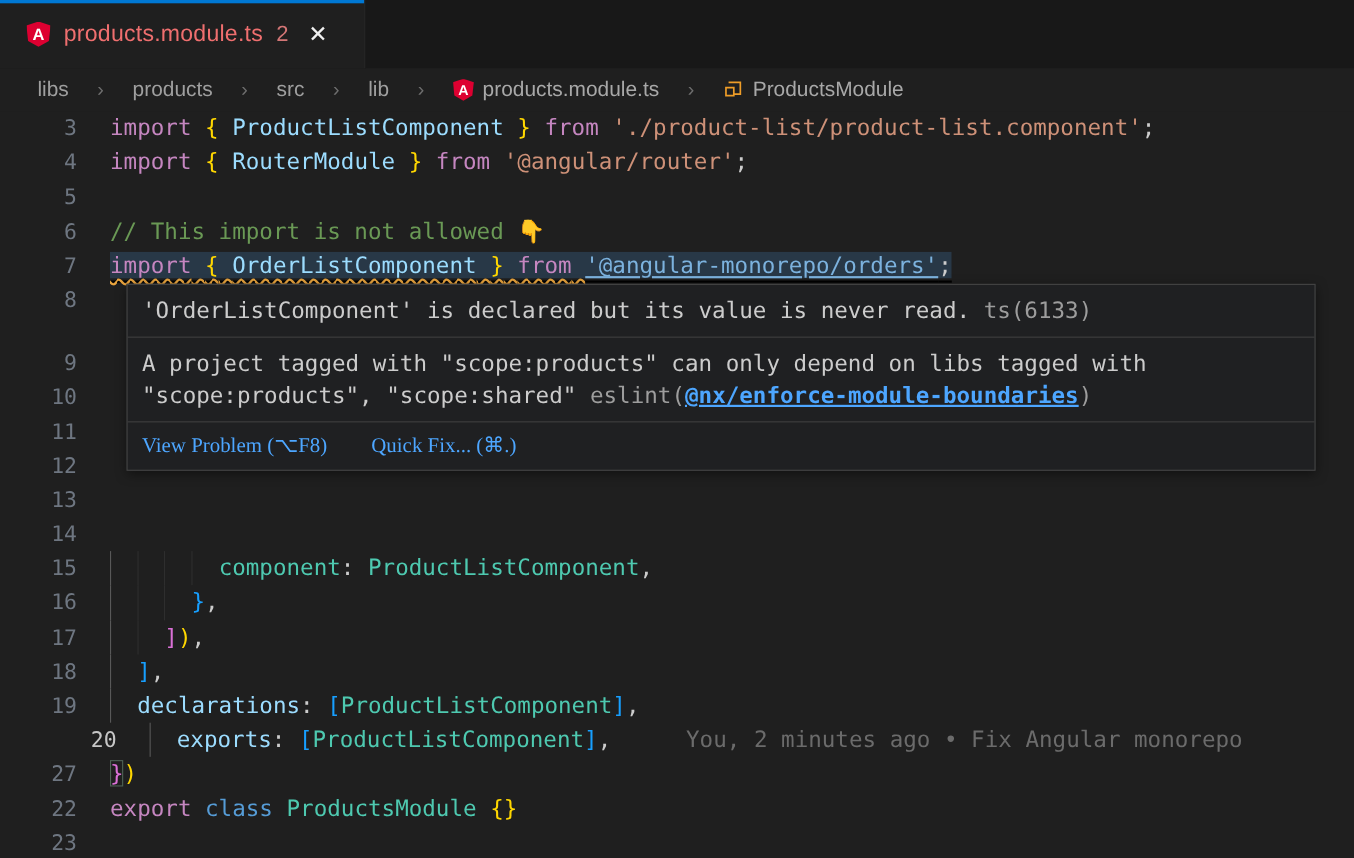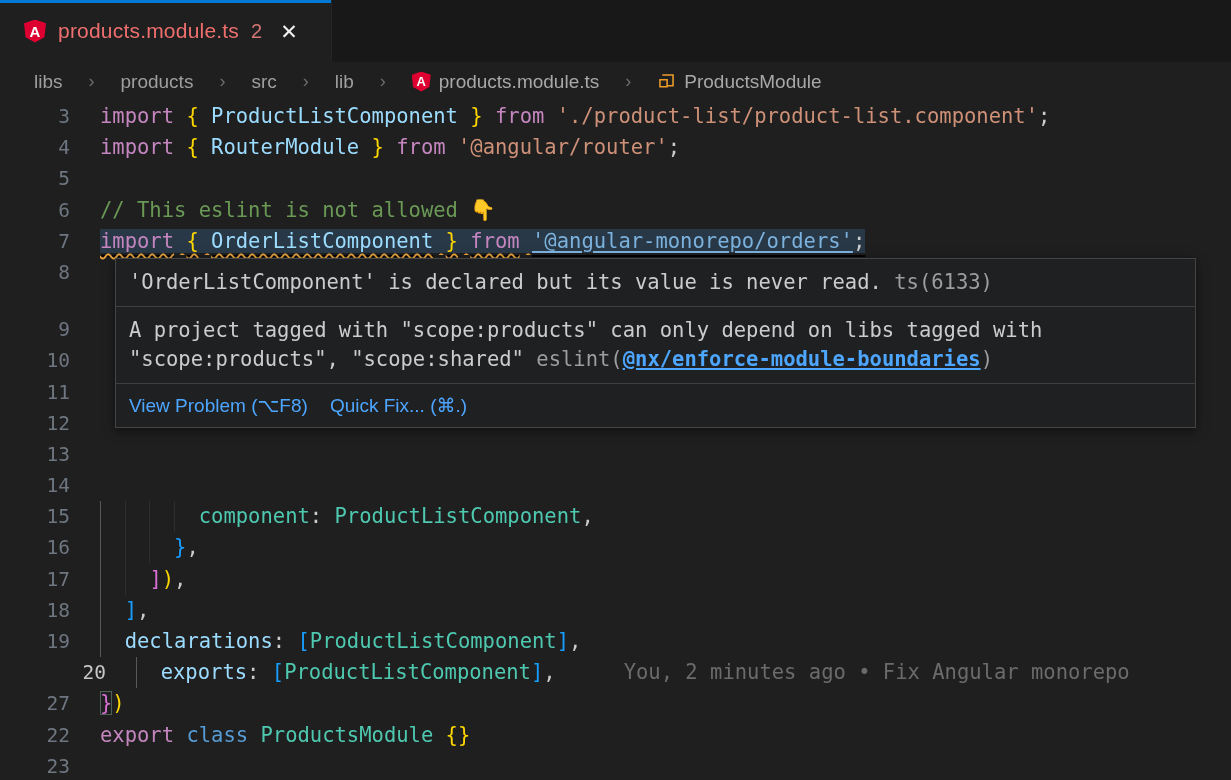--- a/index.html
+++ b/index.html
@@ -53,22 +53,22 @@
           text-decoration-thickness:2px;text-underline-offset:5px;}
 
   .blame{color:#6b6b6b;margin-left:68px;}
 
   
   .hover{position:absolute;left:115px;top:157px;width:1081px;background:#1f2022;
       border:1px solid #454545;box-shadow:0 3px 10px rgba(0,0,0,.5);z-index:5;
       font-family:"DejaVu Sans Mono","Liberation Mono",monospace;font-size:20.5px;color:#cccccc;}
   .hsec{padding:9px 13px;line-height:29px;overflow-wrap:break-word;}
   .hsec + .hsec{border-top:1px solid #3f3f3f;}
-  .hacts{display:flex;gap:22px;padding:8px 13px;border-top:1px solid #3f3f3f;
-      font-family:Liberation Sans, sans-serif;font-size:19px;line-height:27px;}
+  .hacts{display:flex;gap:40px;padding:8px 13px;border-top:1px solid #3f3f3f;
+      font-family:Liberation Serif, serif;font-size:19px;line-height:27px;}
   .hact{color:#4DA6FF;cursor:pointer;}
   .hfg{color:#cccccc}.hdim{color:#9d9d9d}.hkwb{color:#569CD6}.hstr{color:#CE9178}
   .hlink{color:#4DA6FF;text-decoration:underline;cursor:pointer;font-weight:bold;}
 </style>
 </head>
 <body>
 
 <div class="tabbar">
   <div class="tab">
     <span class="ng-shield">A</span>
@@ -100,21 +100,21 @@
     </svg>
     <span>ProductsModule</span>
   </span>
 </div>
 
 <div class="editor" id="editor">
 
   <div class="row"><div class="gut">3</div><div class="code"><span class="kw">import</span><span class="fg"> </span><span class="b1">{</span><span class="fg"> </span><span class="ent">ProductListComponent</span><span class="fg"> </span><span class="b1">}</span><span class="fg"> </span><span class="kw">from</span><span class="fg"> </span><span class="str">'./product-list/product-list.component'</span><span class="fg">;</span></div></div>
     <div class="row"><div class="gut">4</div><div class="code"><span class="kw">import</span><span class="fg"> </span><span class="b1">{</span><span class="fg"> </span><span class="ent">RouterModule</span><span class="fg"> </span><span class="b1">}</span><span class="fg"> </span><span class="kw">from</span><span class="fg"> </span><span class="str">'@angular/router'</span><span class="fg">;</span></div></div>
     <div class="row"><div class="gut">5</div><div class="code"></div></div>
-    <div class="row"><div class="gut">6</div><div class="code"><span class="com">// This eslint is not allowed 👇</span></div></div>
+    <div class="row"><div class="gut">6</div><div class="code"><span class="com">// This import is not allowed 👇</span></div></div>
     <div class="row"><div class="gut">7</div><div class="code"><span class="hl sq-red"><span class="sqo"><span class="kw">import</span><span class="fg"> </span><span class="b1">{</span><span class="fg"> </span><span class="ent">OrderListComponent</span><span class="fg"> </span><span class="b1">}</span><span class="fg"> </span><span class="kw">from</span><span class="fg"> </span></span><span class="lnk">'@angular-monorepo/orders'</span><span class="fg">;</span></span></div></div>
     <div class="row"><div class="gut">8</div><div class="code"></div></div>
     <div class="spacer"></div>
     <div class="row"><div class="gut">9</div><div class="code"></div></div>
     <div class="row"><div class="gut">10</div><div class="code"></div></div>
     <div class="row"><div class="gut">11</div><div class="code"></div></div>
     <div class="row"><div class="gut">12</div><div class="code"></div></div>
     <div class="row"><div class="gut">13</div><div class="code"></div></div>
     <div class="row"><div class="gut">14</div><div class="code"></div></div>
     <div class="row"><div class="gut">15</div><div class="code"><span class="guide on" style="left: 0ch;"></span><span class="guide" style="left: 2ch;"></span><span class="guide" style="left: 4ch;"></span><span class="guide" style="left: 6ch;"></span><span class="fg">        </span><span class="typ">component</span><span class="fg">: </span><span class="typ">ProductListComponent</span><span class="fg">,</span></div></div>

